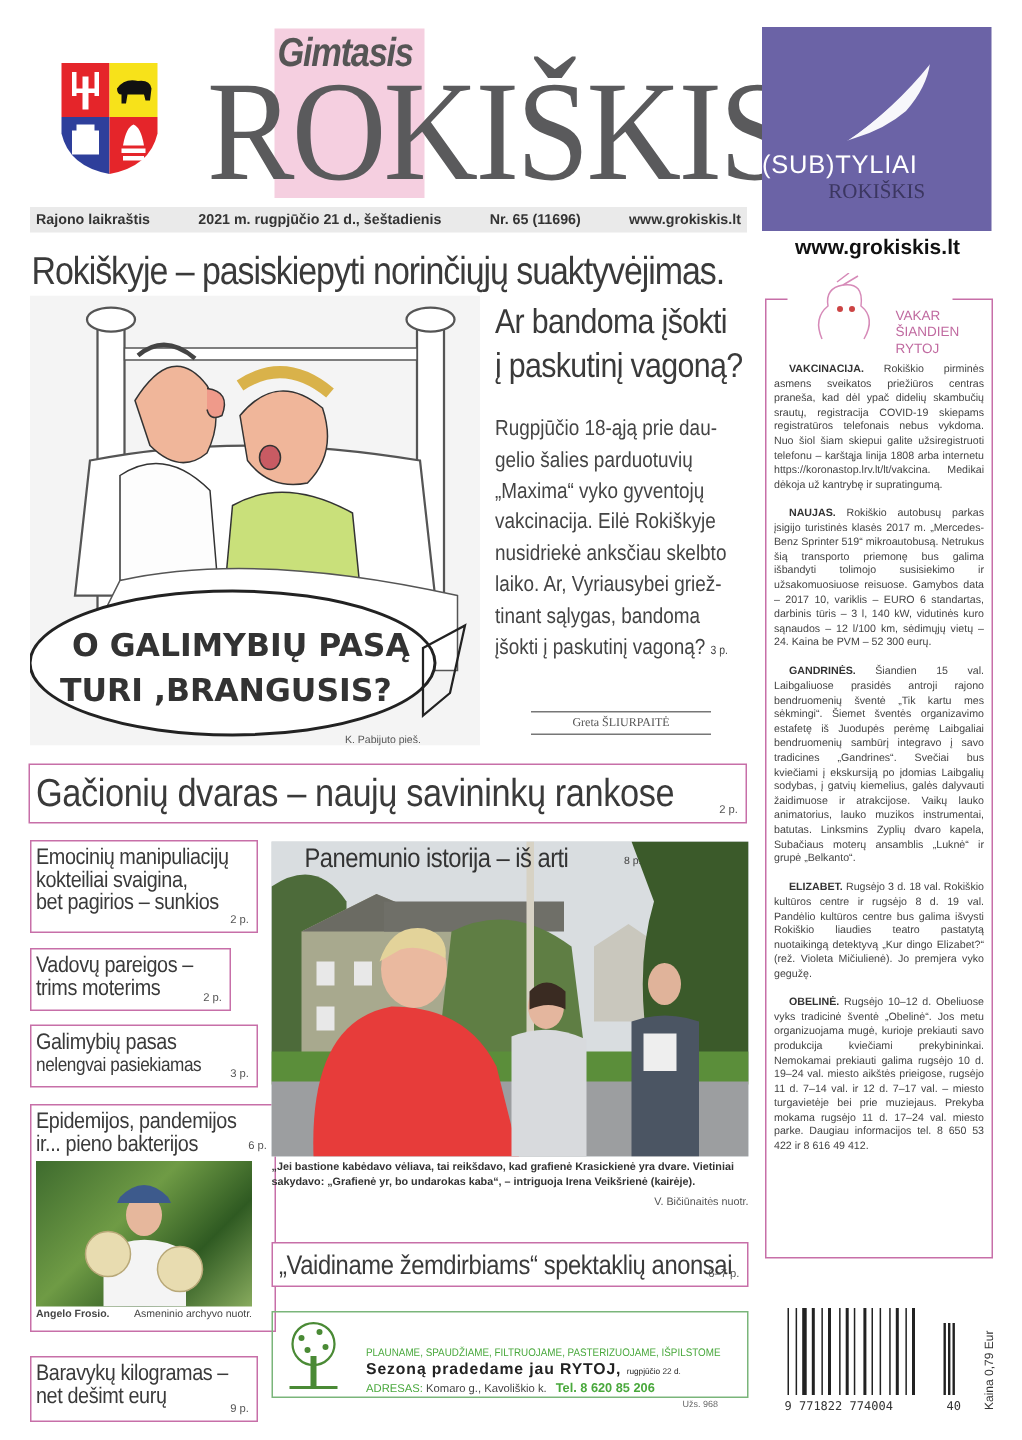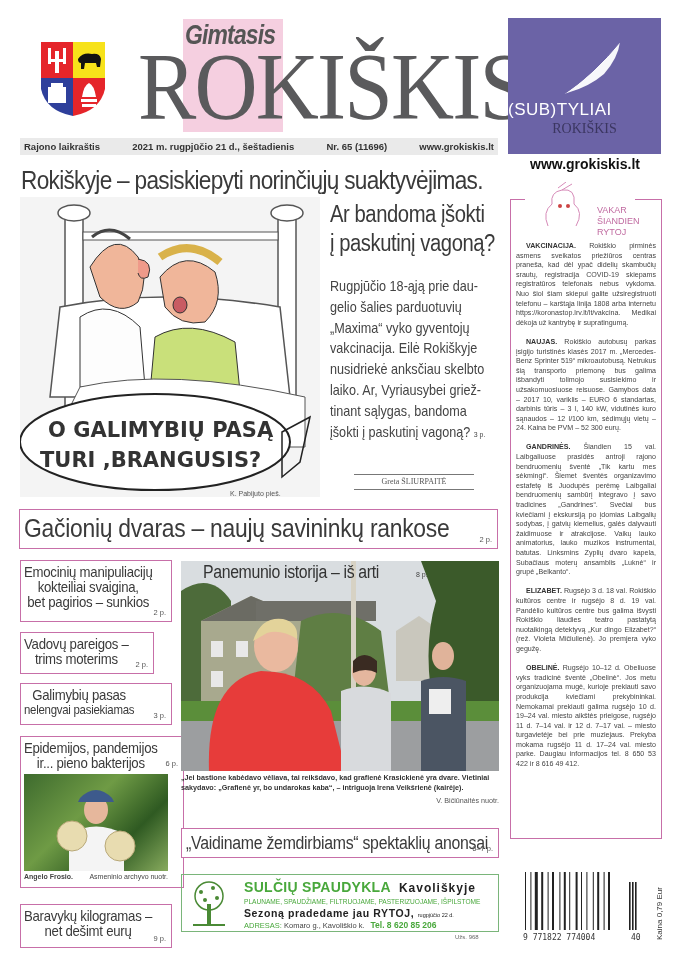--- a/index.html
+++ b/index.html
@@ -42,21 +42,21 @@
   #vst-title { left: 597px; top: 205px; font-size: 9px; line-height: 11px; color: #c06aa0; }
   #vst-body { left: 516px; top: 242px; width: 140px; font-size: 7.1px; line-height: 9.6px; color: #444; text-align: justify; font-family: "Liberation Sans Narrow", "Liberation Sans", sans-serif; }
   #vst-body p { text-indent: 10px; margin-bottom: 9.6px; }
   #vst-body b { color: #333; }
 
   
   #barcode { left: 521px; top: 870px; width: 130px; height: 72px; }
   #price { left: 652px; top: 870px; width: 14px; height: 72px; }
 
   
-  .pbox { position: absolute; border: 1.5px solid #c76fa8; background: #fff; text-align: center; }
+  .pbox { position: absolute; border: 1.5px solid #c76fa8; background: #fff; }
   .pbox .t { color: #3a3a3a; letter-spacing: -0.3px; white-space: nowrap; transform: scaleX(0.88); transform-origin: left; }
   .pbox .pg { position: absolute; right: 5px; bottom: 4px; font-size: 7.5px; color: #555; }
 
   #gacioniu { left: 19px; top: 509px; width: 479px; height: 40px; }
   #gacioniu .t { position: absolute; left: 4px; top: 3px; font-size: 26px; }
 
   #emocinis { left: 20px; top: 560px; width: 152px; height: 62px; }
   #vadovu { left: 20px; top: 632px; width: 134px; height: 42px; }
   #galimybiu { left: 20px; top: 683px; width: 152px; height: 42px; }
   #epidemijos { left: 20px; top: 736px; width: 164px; height: 152px; }
@@ -328,18 +328,17 @@
 <div id="ad" class="abs">
   <svg id="ad-tree" viewBox="0 0 48 50">
     <rect x="22" y="26" width="4" height="20" fill="#4a8a35"></rect>
     <circle cx="24" cy="18" r="14" fill="none" stroke="#4a8a35" stroke-width="1.5"></circle>
     <circle cx="16" cy="14" r="2" fill="#4a8a35"></circle>
       <circle cx="28" cy="10" r="2" fill="#4a8a35"></circle>
     <circle cx="32" cy="20" r="2" fill="#4a8a35"></circle>
       <circle cx="20" cy="22" r="2" fill="#4a8a35"></circle>
     <rect x="8" y="46" width="32" height="2" fill="#4a8a35"></rect>
   </svg>
-  <div id="ad-l1"><b>SULČIŲ SPAUDYKLA</b><span>Kavoliškyje</span></div>
   <div id="ad-l2">PLAUNAME, SPAUDŽIAME, FILTRUOJAME, PASTERIZUOJAME, IŠPILSTOME</div>
   <div id="ad-l3"><span>Sezoną pradedame jau RYTOJ,</span> <small>rugpjūčio 22 d.</small></div>
   <div id="ad-l4"><span>ADRESAS:</span> <span class="addr">Komaro g., Kavoliškio k.</span><span class="tel">Tel. 8 620 85 206</span></div>
 </div>
 <div id="ad-code" class="abs">Užs. 968</div>
 
 </body></html>

